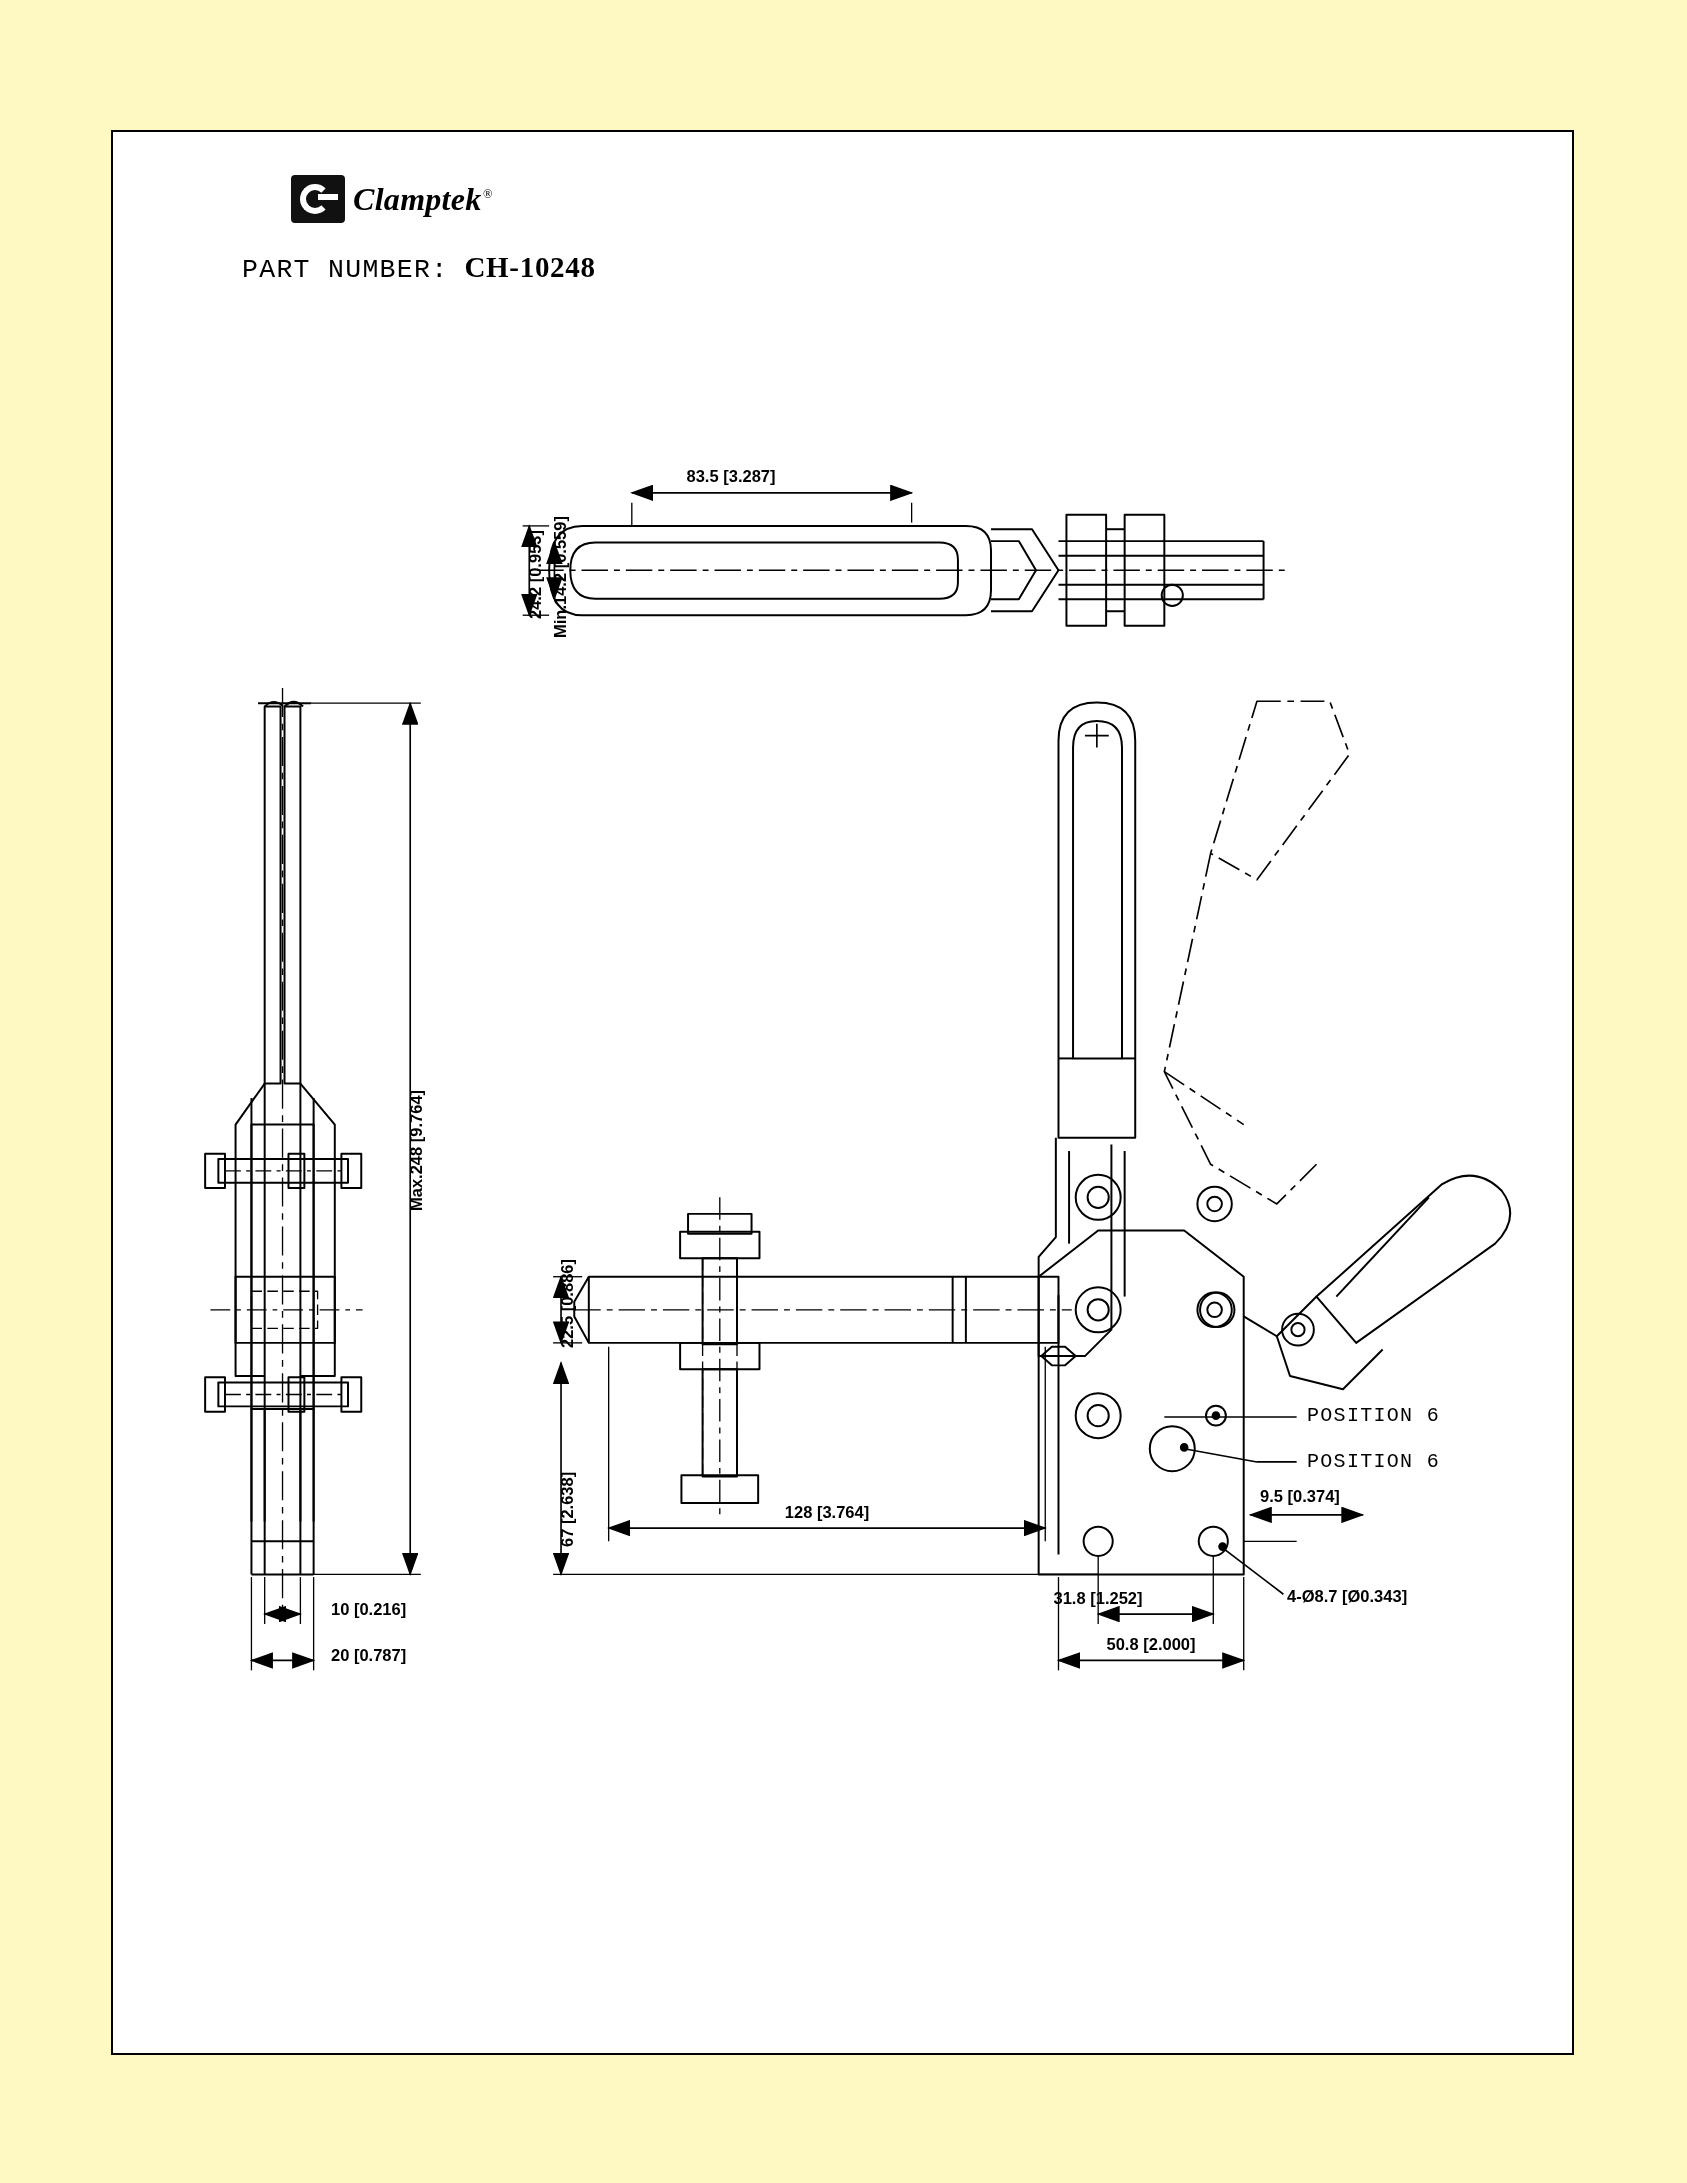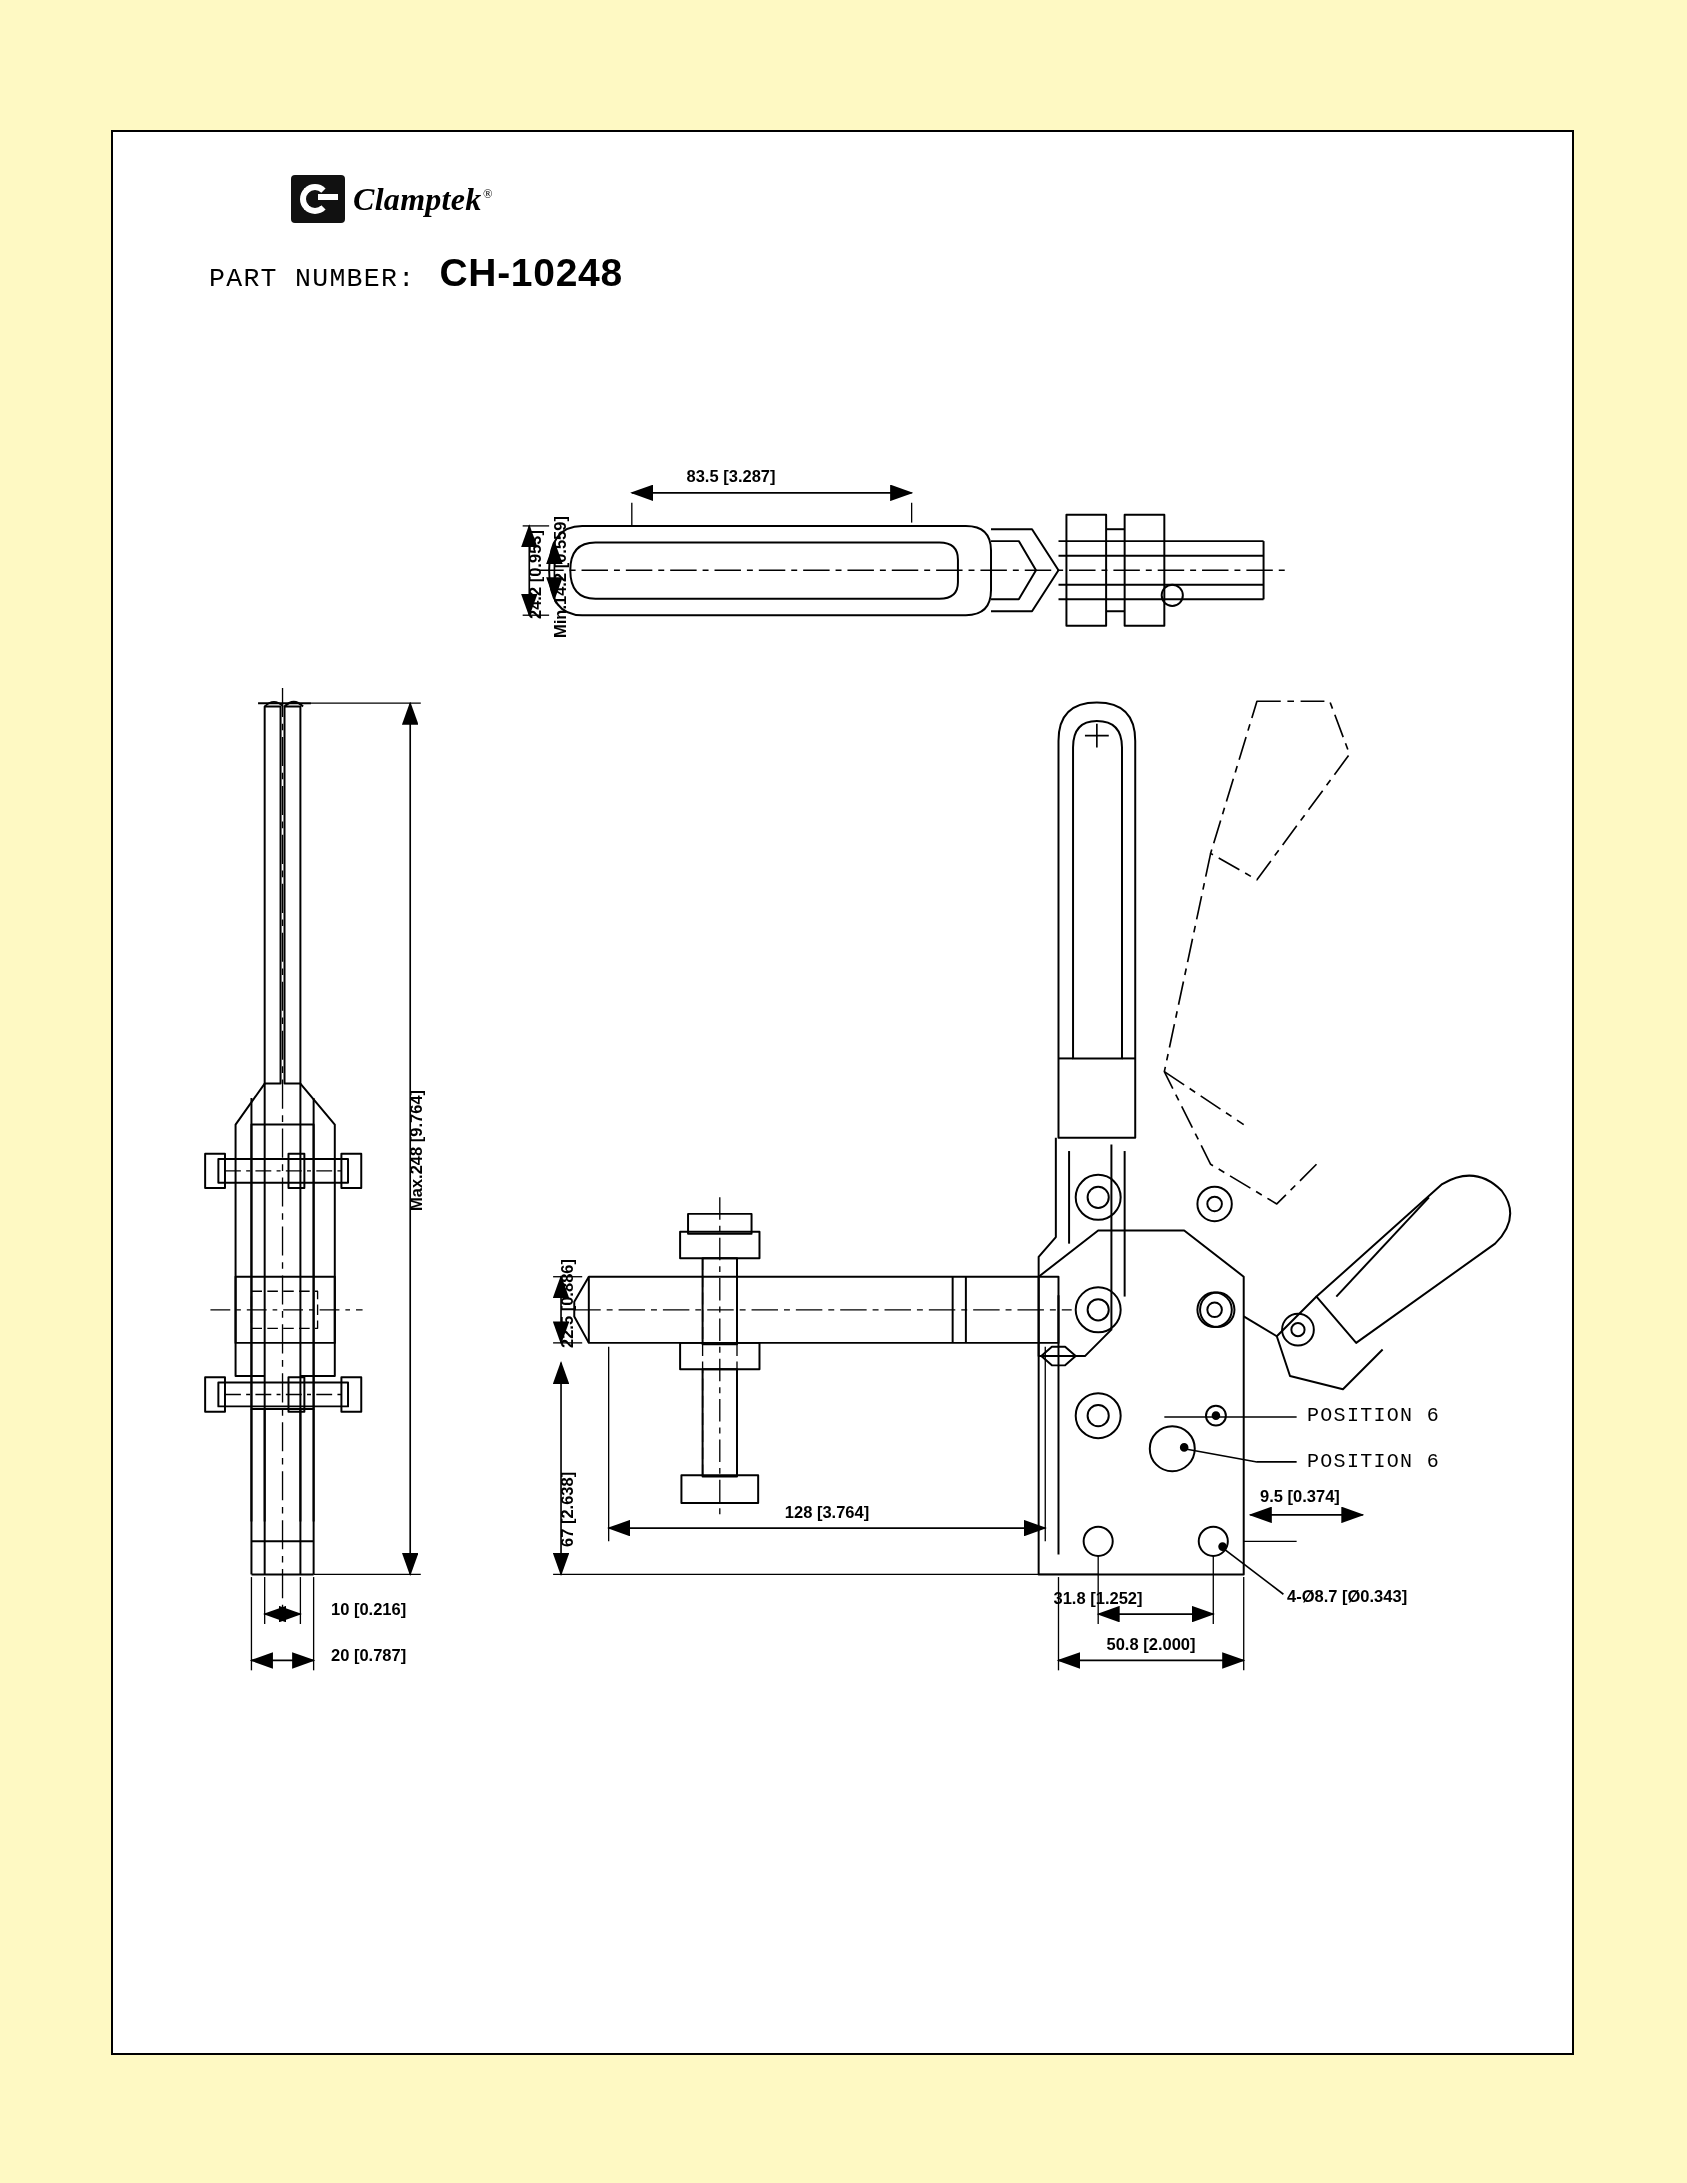--- a/index.html
+++ b/index.html
@@ -87,27 +87,28 @@
     left: 209px;
     top: 251px;
     display: flex;
     align-items: baseline;
   }
   .part-label {
     font-family: "Liberation Mono", monospace;
     font-size: 26.5px;
     letter-spacing: 1.3px;
     color: #000;
+    margin-left: 33px;
   }
   .part-value {
-    font-family: Liberation Sans, sans-serif;
+    font-family: Liberation Serif, serif;
     font-weight: bold;
-    font-size: 39px;
+    font-size: 29px;
     letter-spacing: 0.7px;
-    margin-left: 24px;
+    margin-left: 16px;
     color: #000;
   }
   
   .dwg {
     position: absolute;
     left: 0; top: 0;
     width: 1687px; height: 2183px;
     pointer-events: none;
   }
   

